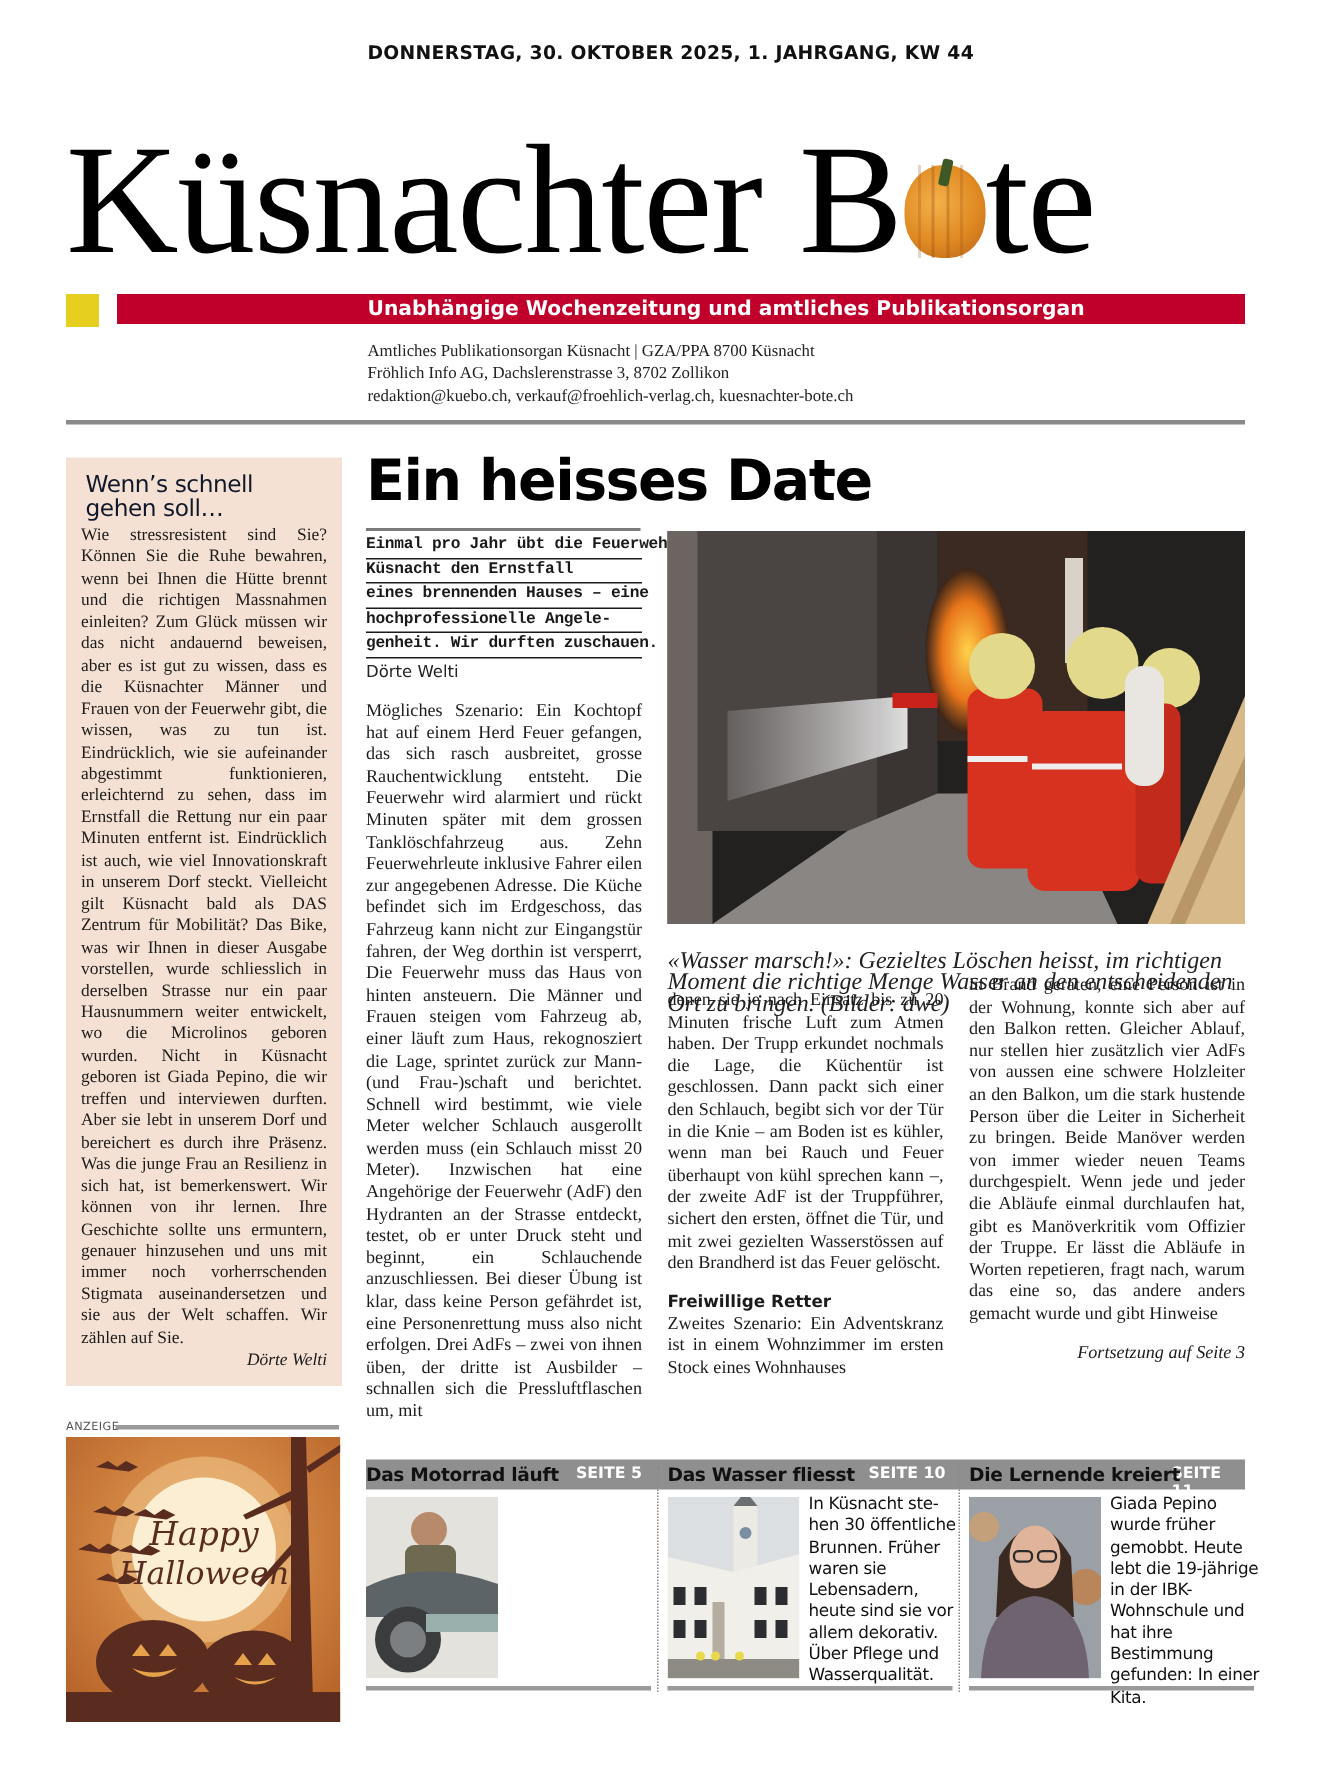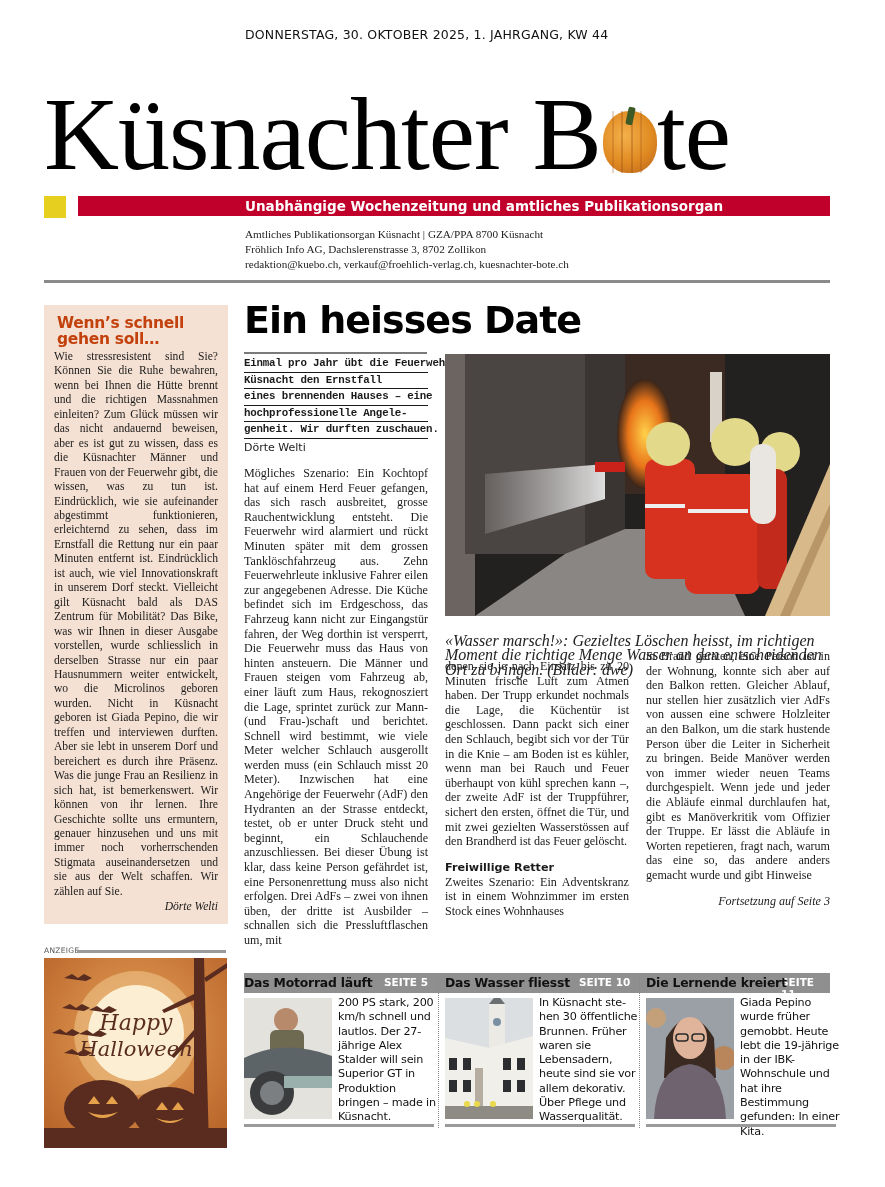--- a/index.html
+++ b/index.html
@@ -1,37 +1,37 @@
 <!DOCTYPE html>
 <html><head>
 <meta charset="utf-8">
 <style>
   * { box-sizing: border-box; margin: 0; padding: 0; }
   html, body { width: 885px; height: 1187px; background: #ffffff; overflow: hidden; }
   body { position: relative; font-family: "Liberation Serif", serif; color: #1a1a1a; }
 
-  .dateline { position: absolute; left: 245px; top: 27px; font-family: "DejaVu Sans", sans-serif; font-weight: normal; font-size: 12.5px; letter-spacing: 0.2px; color: #111; }
+  .dateline { position: absolute; left: 245px; top: 27px; font-family: "DejaVu Sans", sans-serif; font-weight: bold; font-size: 12.5px; letter-spacing: 0.2px; color: #111; }
 
   .masthead { position: absolute; left: 44px; top: 78px; width: 800px; height: 112px; }
   .masthead .title { position: absolute; left: 0; top: 0; font-family: "Liberation Serif", serif; font-size: 104px; line-height: 112px; color: #000; letter-spacing: -1px; white-space: nowrap; text-align: right; }
   .masthead .title .o-pumpkin { display: inline-block; width: 56px; height: 70px; position: relative; vertical-align: -2px; }
   .pumpkin { position: absolute; left: 2px; top: 10px; width: 54px; height: 62px; border-radius: 48% 48% 45% 45%; background: radial-gradient(circle at 40% 40%, #f4b04a 0%, #e08a22 55%, #b8621a 100%); }
   .pumpkin::before { content: ""; position: absolute; left: 18px; top: 0; width: 2px; height: 62px; background: rgba(150,80,20,0.35); box-shadow: 10px 0 0 rgba(150,80,20,0.35), -9px 0 0 rgba(150,80,20,0.25), 19px 0 0 rgba(150,80,20,0.25); }
   .stem { position: absolute; left: 24px; top: -4px; width: 7px; height: 18px; background: #3d5a26; border-radius: 2px; transform: rotate(12deg); }
 
   .yellow-block { position: absolute; left: 44px; top: 196px; width: 22px; height: 22px; background: #e6cf1f; }
   .tagline-bar { position: absolute; left: 78px; top: 196px; width: 752px; height: 20px; background: #c0002a; }
   .tagline-bar span { position: absolute; left: 167px; top: 2px; color: #fff; font-family: "DejaVu Sans", sans-serif; font-weight: bold; font-size: 13.5px; white-space: nowrap; }
 
   .imprint { position: absolute; left: 245px; top: 227px; font-family: "Liberation Serif", serif; font-size: 11.2px; line-height: 15px; color: #222; }
   .rule-top { position: absolute; left: 44px; top: 280px; width: 786px; height: 3px; background: #8a8a8a; }
 
   
   .sidebar { position: absolute; left: 44px; top: 305px; width: 184px; height: 619px; background: #f5e1d3; padding: 10px 10px 0 10px; }
-  .sidebar h3 { font-family: "DejaVu Sans", sans-serif; font-weight: bold; font-size: 15.5px; line-height: 16px; color: #c2410c; margin-left: 3px; margin-bottom: 3px; letter-spacing: -0.3px; }
+  .sidebar h3 { font-family: "DejaVu Sans", sans-serif; font-weight: normal; font-size: 15.5px; line-height: 16px; color: #0f172a; margin-left: 3px; margin-bottom: 3px; letter-spacing: -0.3px; }
   .sidebar p { font-family: "Liberation Serif", serif; font-size: 11.6px; line-height: 14.45px; text-align: justify; hyphens: manual; color: #1b1b1b; }
   .sidebar .sig { text-align: right; font-style: italic; font-size: 11.6px; margin-top: 1px; }
 
   
   .headline { position: absolute; left: 244px; top: 295px; font-family: "DejaVu Sans", sans-serif; font-weight: bold; font-size: 38px; line-height: 50px; color: #000; letter-spacing: -1px; }
   .lead-rule { position: absolute; left: 244px; top: 352px; width: 183px; height: 2px; background: #7a7a7a; }
   .lead { position: absolute; left: 244px; top: 356px; width: 184px; }
   .lead div { font-family: Liberation Mono, monospace; font-weight: bold; font-size: 10.8px; line-height: 12.5px; padding: 1px 0 2px; border-bottom: 1.5px solid #1a1a1a; white-space: nowrap; letter-spacing: -0.2px; }
   .author { position: absolute; left: 244px; top: 441px; font-family: "DejaVu Sans", sans-serif; font-size: 11px; color: #222; }
 
@@ -205,21 +205,20 @@
     <svg width="88" height="121" viewBox="0 0 88 121">
       <rect width="88" height="121" fill="#e4e2dc"></rect>
       <circle cx="42" cy="22" r="12" fill="#b88a6c"></circle>
       <rect x="26" y="32" width="34" height="40" rx="6" fill="#6e6a52"></rect>
       <path d="M0 60 Q40 40 88 58 L88 80 L0 80 Z" fill="#5d6468"></path>
       <circle cx="28" cy="95" r="22" fill="#3a3c3e"></circle>
       <circle cx="28" cy="95" r="12" fill="#7c7f82"></circle>
       <rect x="40" y="78" width="48" height="12" fill="#9ab0ad"></rect>
     </svg>
   </div>
-  <p>200 PS stark, 200 km/h schnell und lautlos. Der 27-jährige Alex Stalder will sein Superior GT in Produktion bringen – made in Küsnacht.</p>
   <div class="vsep"></div>
   <div class="bottom-rule"></div>
 </div>
 
 <div class="teaser" style="left:445px">
   <h4>Das Wasser fliesst</h4>
   <div class="timg">
     <svg width="88" height="121" viewBox="0 0 88 121">
       <rect width="88" height="121" fill="#dcdfe2"></rect>
       <rect x="44" y="6" width="16" height="50" fill="#eceae4"></rect>

